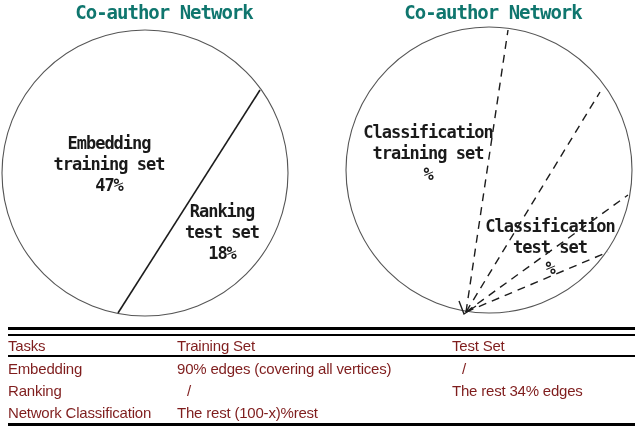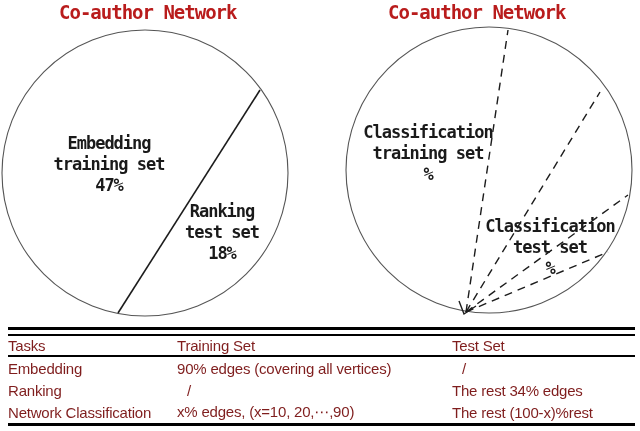--- a/index.html
+++ b/index.html
@@ -1,21 +1,21 @@
 <!DOCTYPE html>
 <html><head>
 <meta charset="utf-8">
 <style>
   html,body{margin:0;padding:0;background:#ffffff;}
   body{width:640px;height:431px;position:relative;overflow:hidden;
        font-family:"DejaVu Sans Mono", monospace;color:#111;}
   .fig{position:absolute;inset:0;}
   svg{position:absolute;left:0;top:0;}
-  .circle-title{position:absolute;top:1px;width:210px;text-align:left;
-      font:bold 19px/22px "DejaVu Sans Mono", monospace;letter-spacing:-1px;color:#b91c1c;}
+  .circle-title{position:absolute;top:1px;width:210px;text-align:center;
+      font:bold 19px/22px "DejaVu Sans Mono", monospace;letter-spacing:-1px;color:#0f766e;}
   .slice-label{position:absolute;text-align:center;
       font:bold 17px/21px "DejaVu Sans Mono", monospace;letter-spacing:-1px;color:#1a1a1a;}
   .slice-label div{white-space:nowrap;}
   
   .tbl{position:absolute;left:8px;top:327px;width:627px;color:#7f1d1d;
       font-family:"Liberation Sans", sans-serif;font-size:15px;letter-spacing:-0.2px;}
   .rule{height:0;border-top:2px solid #000;}
   .rule.thick{border-top-width:3px;}
   .rule.gap{margin-top:4px;}
   .trow{display:grid;grid-template-columns:169px 275px 1fr;align-items:center;height:22px;}
@@ -84,19 +84,18 @@
       <div class="cell">90% edges (covering all vertices)</div>
       <div class="cell slash">/</div>
     </div>
     <div class="trow">
       <div class="cell">Ranking</div>
       <div class="cell slash">/</div>
       <div class="cell">The rest 34% edges</div>
     </div>
     <div class="trow">
       <div class="cell">Network Classification</div>
-      <div class="cell">x% edges, (x=10, 20,⋯,90)</div>
       <div class="cell">The rest (100-x)%rest</div>
     </div>
     <div class="rule thick"></div>
   </div>
 
 </div>
 
 </body></html>

